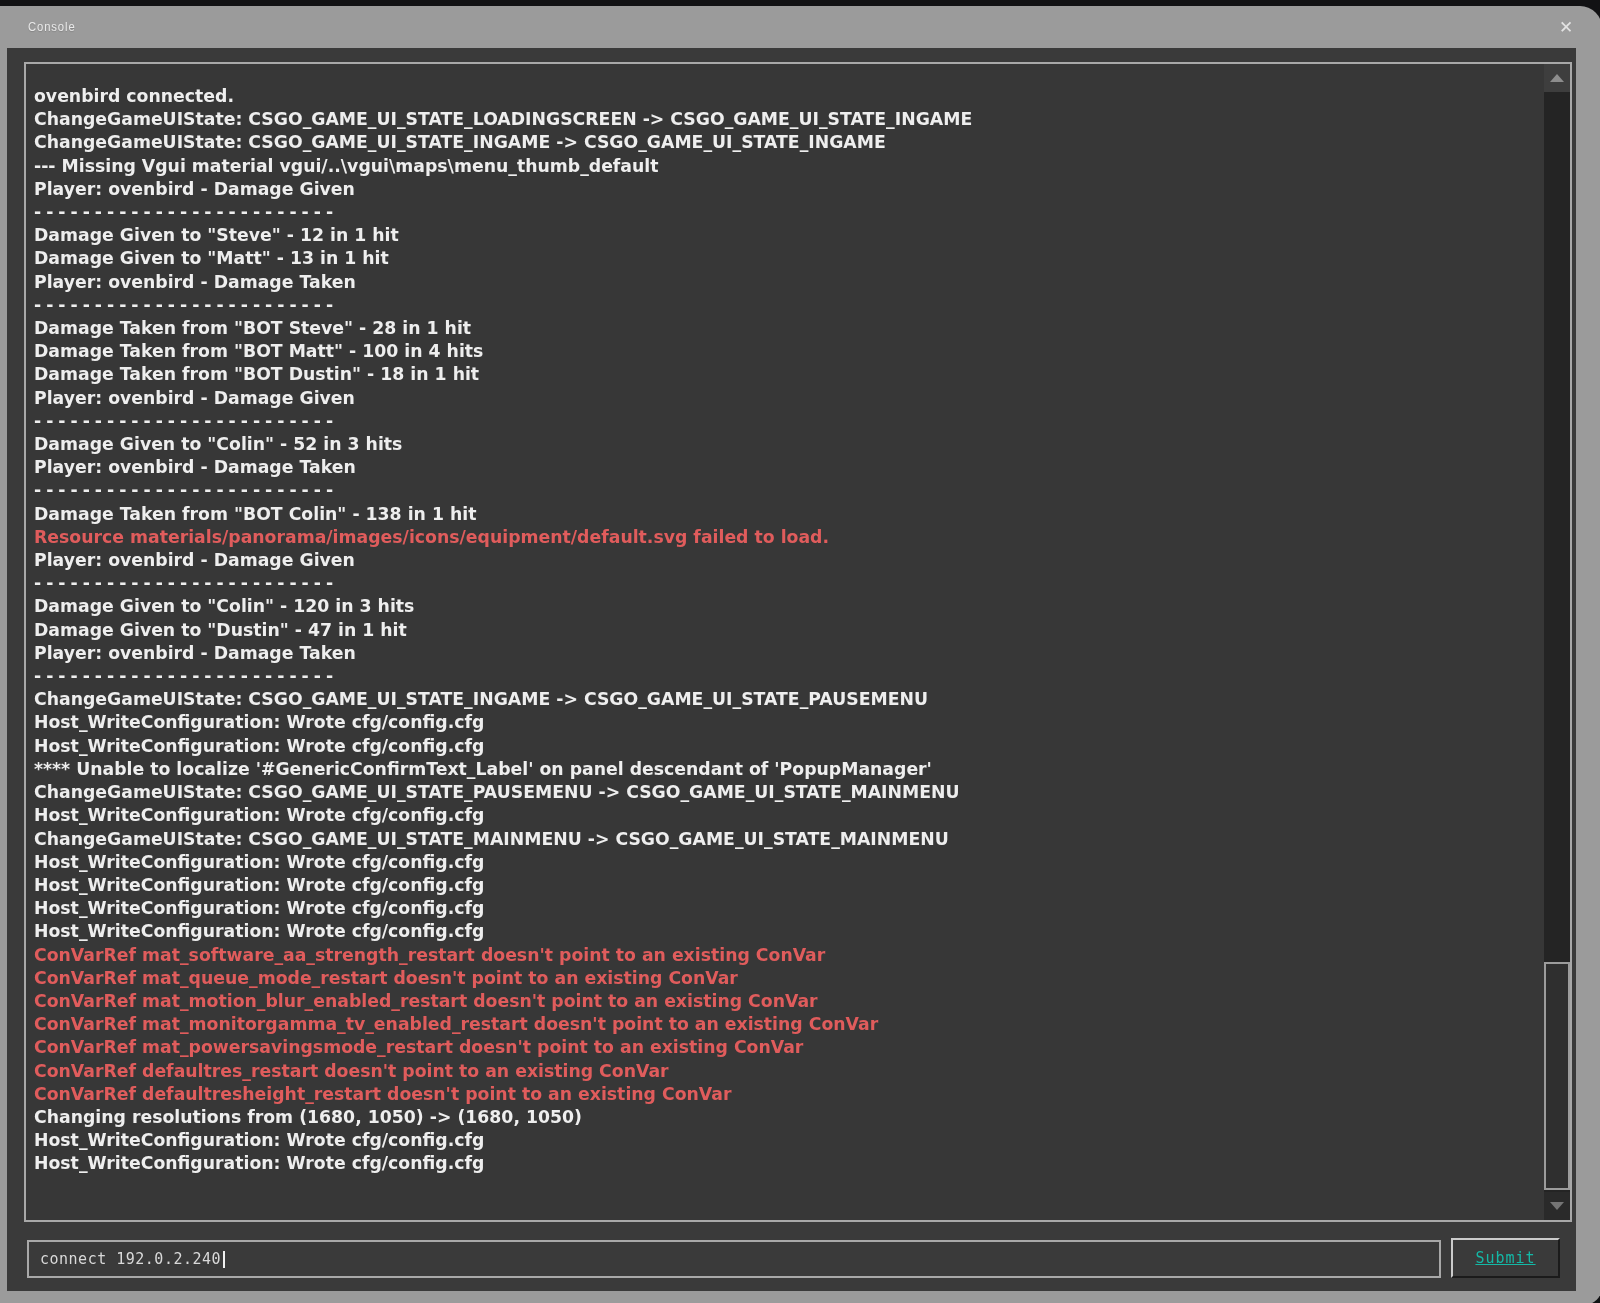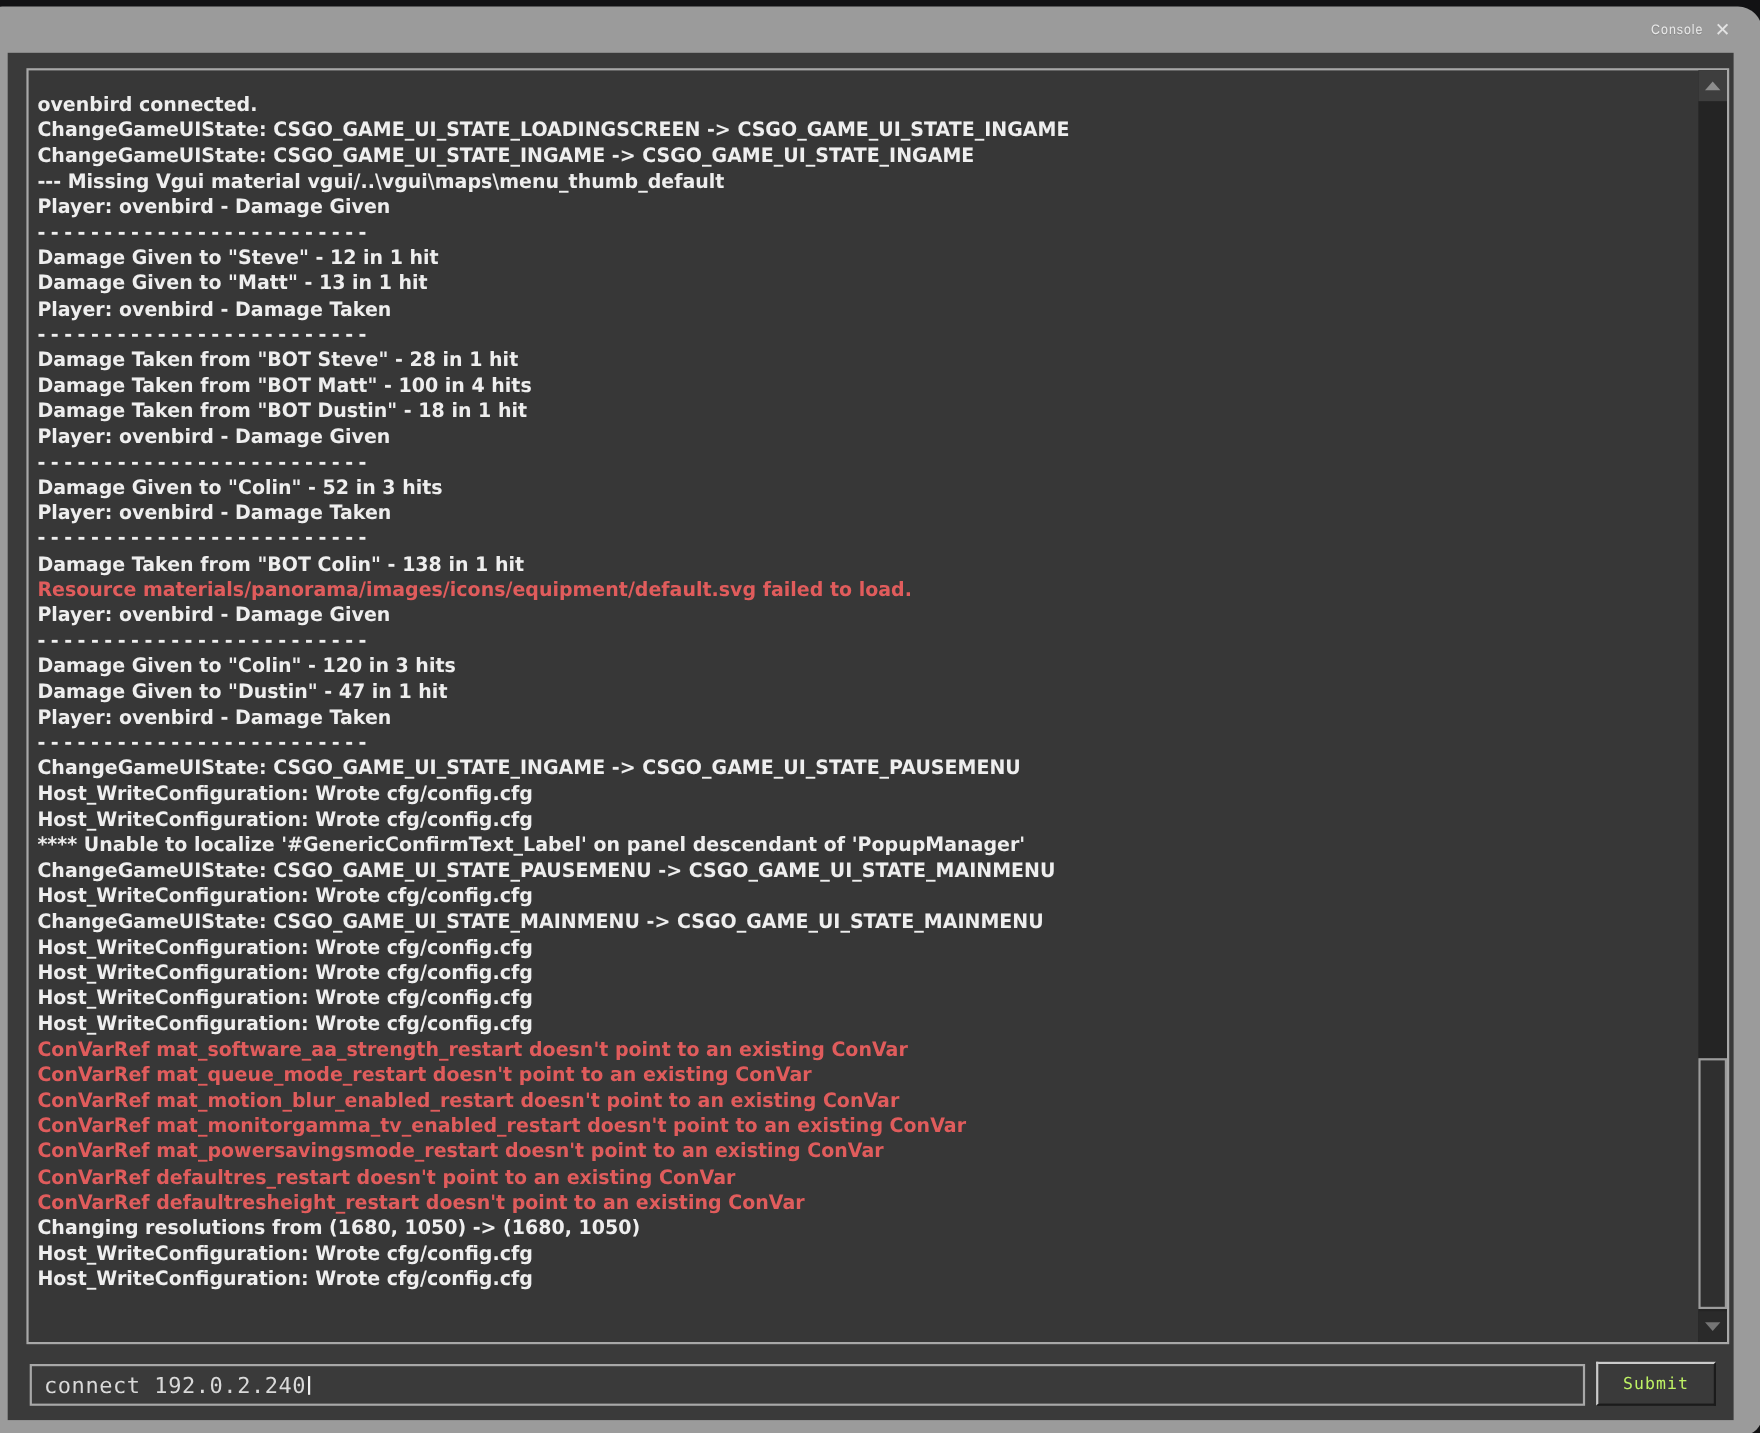--- a/index.html
+++ b/index.html
@@ -16,21 +16,21 @@
   .stage{position:relative;width:1600px;height:1303px;font-family:"Liberation Sans",sans-serif;}
 
   
   .window{
     position:absolute;left:-14px;top:6px;width:1616px;height:1299px;
     background:var(--titlebar);
     border-radius:16px 22px 18px 14px;
   }
   .titlebar{
     position:absolute;left:42px;top:0;right:24px;height:42px;
-    display:flex;align-items:center;justify-content:flex-end;
+    display:flex;align-items:center;justify-content:space-between;
   }
   .title{
     color:#e9e9e9;font-size:12.5px;letter-spacing:1px;
     transform:scaleX(.9);transform-origin:0 50%;
     text-shadow:0 1px 1px rgba(0,0,0,.15);
   }
   .close{
     width:24px;height:24px;display:flex;align-items:center;justify-content:center;
     color:#e3e3e3;font-size:17px;cursor:pointer;line-height:1;
   }
@@ -75,34 +75,35 @@
     background:#2f2f2f;border:2px solid #9c9c9c;cursor:pointer;
   }
 
   
   .cmd-input{
     position:absolute;left:20px;top:1192px;width:1399px;height:34px;
     background:var(--body);border:2px solid var(--border-light);
     display:flex;align-items:center;padding-left:11px;cursor:text;
   }
   .cmd-text{
-    font-family:"DejaVu Sans Mono",monospace;font-size:20px;color:#d9d9d9;
+    font-family:"DejaVu Sans Mono",monospace;font-size:15px;color:#d9d9d9;
     letter-spacing:.5px;white-space:pre;
   }
   .caret{
     display:inline-block;width:2px;height:17px;background:#f0f0f0;margin-left:2px;
   }
   .submit-btn{
     position:absolute;left:1444px;top:1190px;width:105px;height:36px;
     background:var(--body);
     border-top:2px solid #cbcbcb;border-left:2px solid #cbcbcb;
     border-right:2px solid #1b1b1b;border-bottom:2px solid #1b1b1b;
-    color:#bef264;font-family:"DejaVu Sans Mono",monospace;font-size:15px;
+    color:#14b8a6;font-family:"DejaVu Sans Mono",monospace;font-size:15px;
     letter-spacing:1px;display:flex;align-items:center;justify-content:center;
     cursor:pointer;
+    text-decoration:underline;
   }
 </style>
 </head>
 <body>
 
 <div class="stage">
   <div class="window">
 
     <div class="titlebar">
       <span class="title">Console</span>

